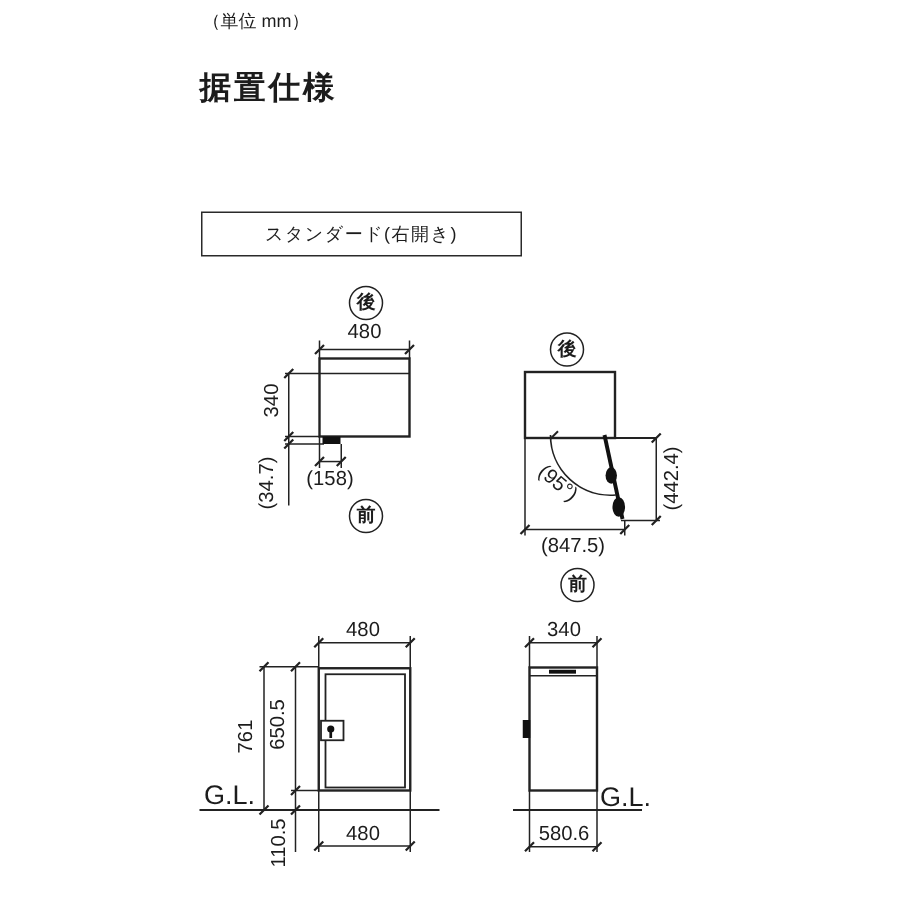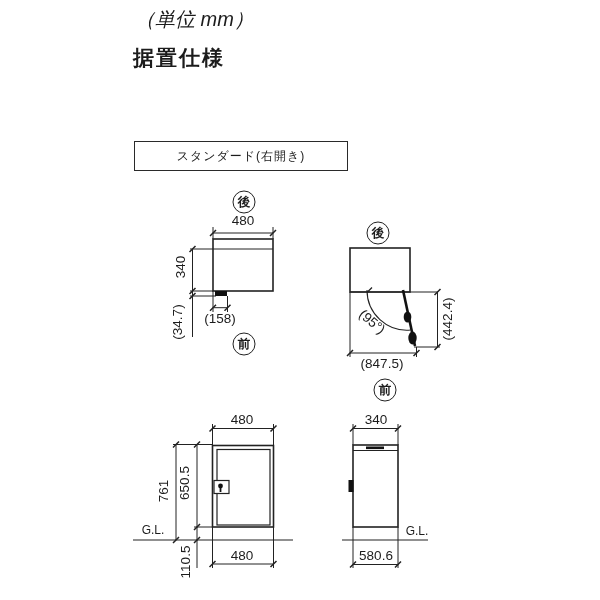--- a/index.html
+++ b/index.html
@@ -3,38 +3,38 @@
 <meta charset="utf-8">
 <style>
   html,body{margin:0;padding:0;}
   body{
     width:600px;height:600px;position:relative;background:#ffffff;
     font-family:"Liberation Sans","DejaVu Sans",sans-serif;color:#1c1c1c;overflow:hidden;
   }
   .abs{position:absolute;}
   .hdr{left:133px;top:6px;display:flex;align-items:baseline;white-space:nowrap;}
   .hdr .t{font-size:21px;font-weight:bold;letter-spacing:1px;}
-  .hdr .u{font-size:20px;margin-left:2px;font-style:italic;}
+  .hdr .u{font-size:12px;margin-left:2px;}
   .sub{left:133px;top:44px;font-size:21px;font-weight:bold;letter-spacing:2px;white-space:nowrap;}
   .variant{
     left:134px;top:141px;width:212px;height:28px;border:1.6px solid #2a2a2a;
     display:flex;align-items:center;justify-content:center;font-size:12px;letter-spacing:1px;white-space:nowrap;
   }
   .dim{
     position:absolute;font-size:13.5px;white-space:nowrap;
     transform:translate(-50%,-50%);line-height:1;
   }
   .rot{transform:translate(-50%,-50%) rotate(-90deg);}
   .rot40{transform:translate(-50%,-50%) rotate(40deg);}
   .badge{
     position:absolute;width:21px;height:21px;border:1.4px solid #222;border-radius:50%;
     display:flex;align-items:center;justify-content:center;
     font-size:12.5px;font-weight:bold;transform:translate(-50%,-50%);line-height:1;background:#fff;
   }
-  .gl{font-size:12px;}
+  .gl{font-size:18px;}
   svg{position:absolute;left:0;top:0;}
 </style>
 </head>
 <body>
 
 <svg width="600" height="600" viewBox="0 0 600 600">
 
   <g stroke="#222" fill="none">
     <rect x="213" y="239" width="60" height="52" stroke-width="1.6"></rect>
     <line x1="190" y1="249" x2="273" y2="249" stroke-width="1"></line>

